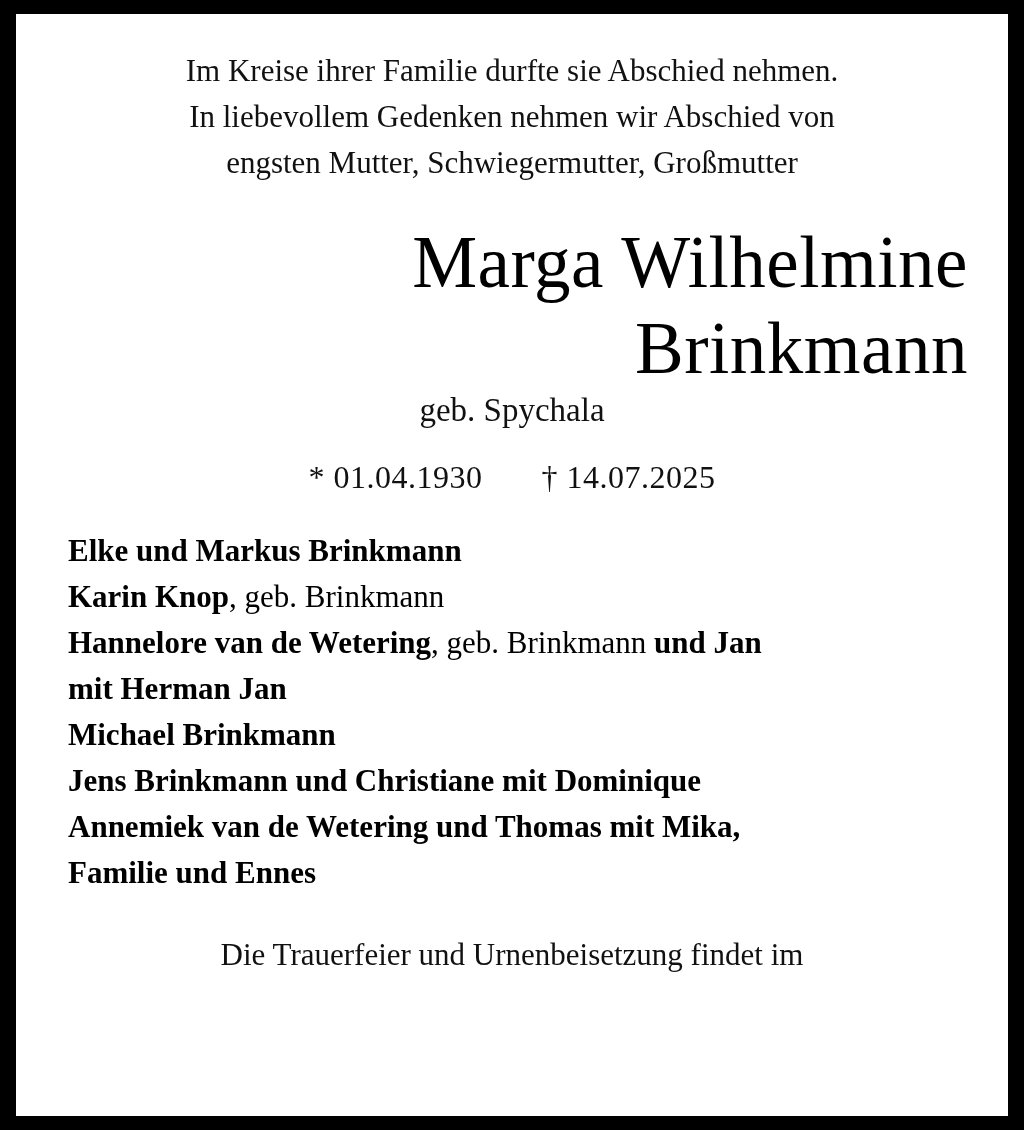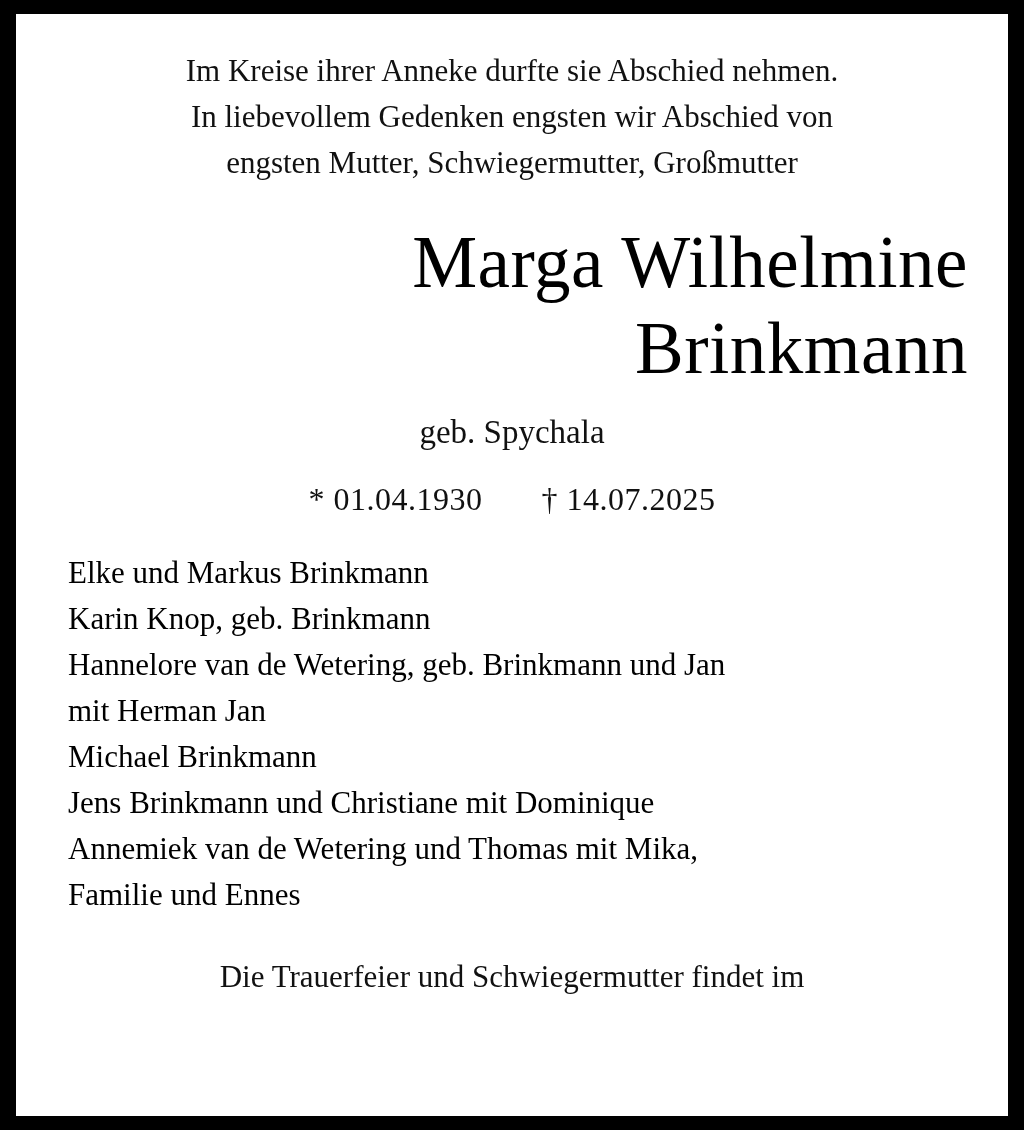--- a/index.html
+++ b/index.html
@@ -51,21 +51,20 @@
     font-family: "Liberation Serif", serif;
   }
   .deceased-name .line {
     display: block;
     text-align: right;
   }
   .maiden-name {
     text-align: center;
     font-size: 33px;
     color: #111111;
-    margin-top: 22px;
   }
   .dates {
     text-align: center;
     font-size: 32px;
     color: #111111;
     margin-top: 30px;
     letter-spacing: 0.5px;
   }
   .dates .date-item {
     display: inline-block;
@@ -80,21 +79,21 @@
     line-height: 46px;
     color: #000000;
     text-align: left;
     padding-left: 12px;
     padding-right: 6px;
   }
   .survivors .entry {
     margin: 0;
   }
   .survivors b {
-    font-weight: normal;
+    font-weight: bold;
   }
   .survivors .reg {
     font-weight: normal;
   }
   .closing {
     margin-top: 36px;
     text-align: center;
     font-size: 31px;
     line-height: 46px;
     color: #111111;
@@ -103,22 +102,22 @@
     white-space: nowrap;
   }
 </style>
 </head>
 <body>
 
 <div class="obituary-frame">
   <div class="obituary-card">
 
     <div class="intro">
-      <div>Im Kreise ihrer Anneke durfte sie Abschied nehmen.</div>
-      <div>In liebevollem Gedenken engsten wir Abschied von</div>
+      <div>Im Kreise ihrer Familie durfte sie Abschied nehmen.</div>
+      <div>In liebevollem Gedenken nehmen wir Abschied von</div>
       <div>engsten Mutter, Schwiegermutter, Großmutter</div>
     </div>
 
     <div class="deceased-name">
       <span class="line">Marga Wilhelmine</span>
       <span class="line">Brinkmann</span>
     </div>
 
     <div class="maiden-name">geb. Spychala</div>
 
@@ -149,17 +148,17 @@
       </p>
       <p class="entry">
         <b>Annemiek van de Wetering und Thomas mit Mika,</b><span class="reg"></span><b></b>
       </p>
       <p class="entry">
         <b>Familie und Ennes</b><span class="reg"></span><b></b>
       </p>
     </div>
 
     <div class="closing">
-      <div>Die Trauerfeier und Schwiegermutter findet im</div>
+      <div>Die Trauerfeier und Urnenbeisetzung findet im</div>
     </div>
 
   </div>
 </div>
 
 </body></html>

